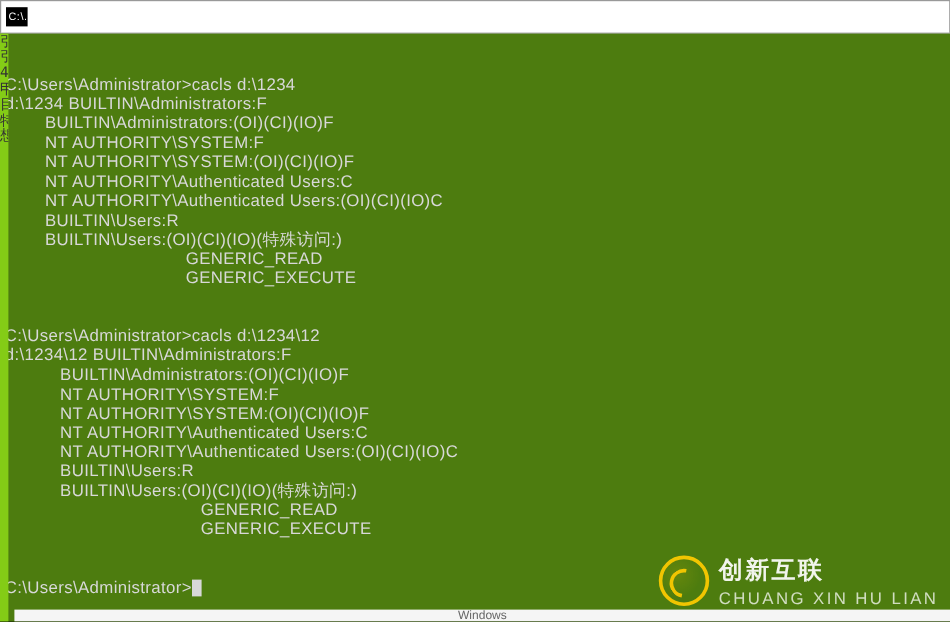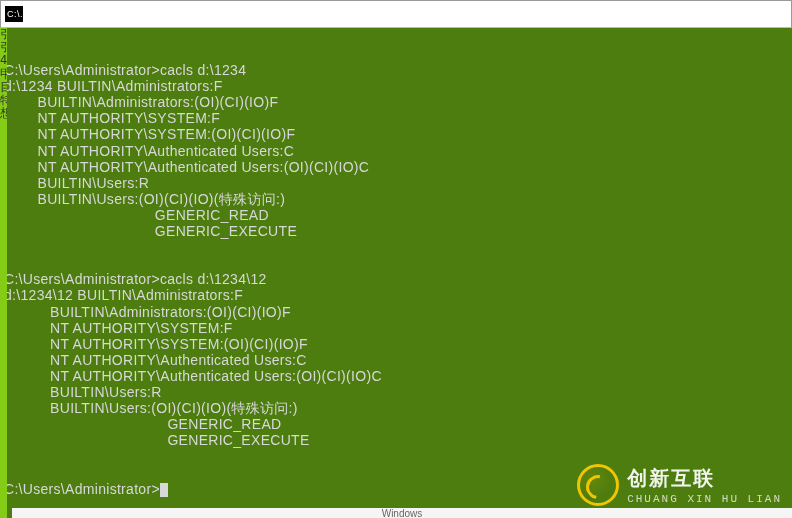--- a/index.html
+++ b/index.html
@@ -81,23 +81,23 @@
       transform: rotate(-35deg);
       border-radius: 50%;
     }
     .watermark .wm-text .cn {
       font-size: 20px;
       font-weight: 600;
       font-family: "Microsoft YaHei", sans-serif;
       letter-spacing: 2px;
     }
     .watermark .wm-text .en {
-      font-size: 11px;
+      font-size: 14px;
       letter-spacing: 2px;
-      font-family: Liberation Mono, monospace;
+      font-family: Liberation Sans, sans-serif;
       opacity: 0.8;
       margin-top: 1px;
     }
     .left-strip {
       position: absolute;
       left: 0;
       top: 28px;
       bottom: 0;
       width: 7px;
       background: #84cc16;

